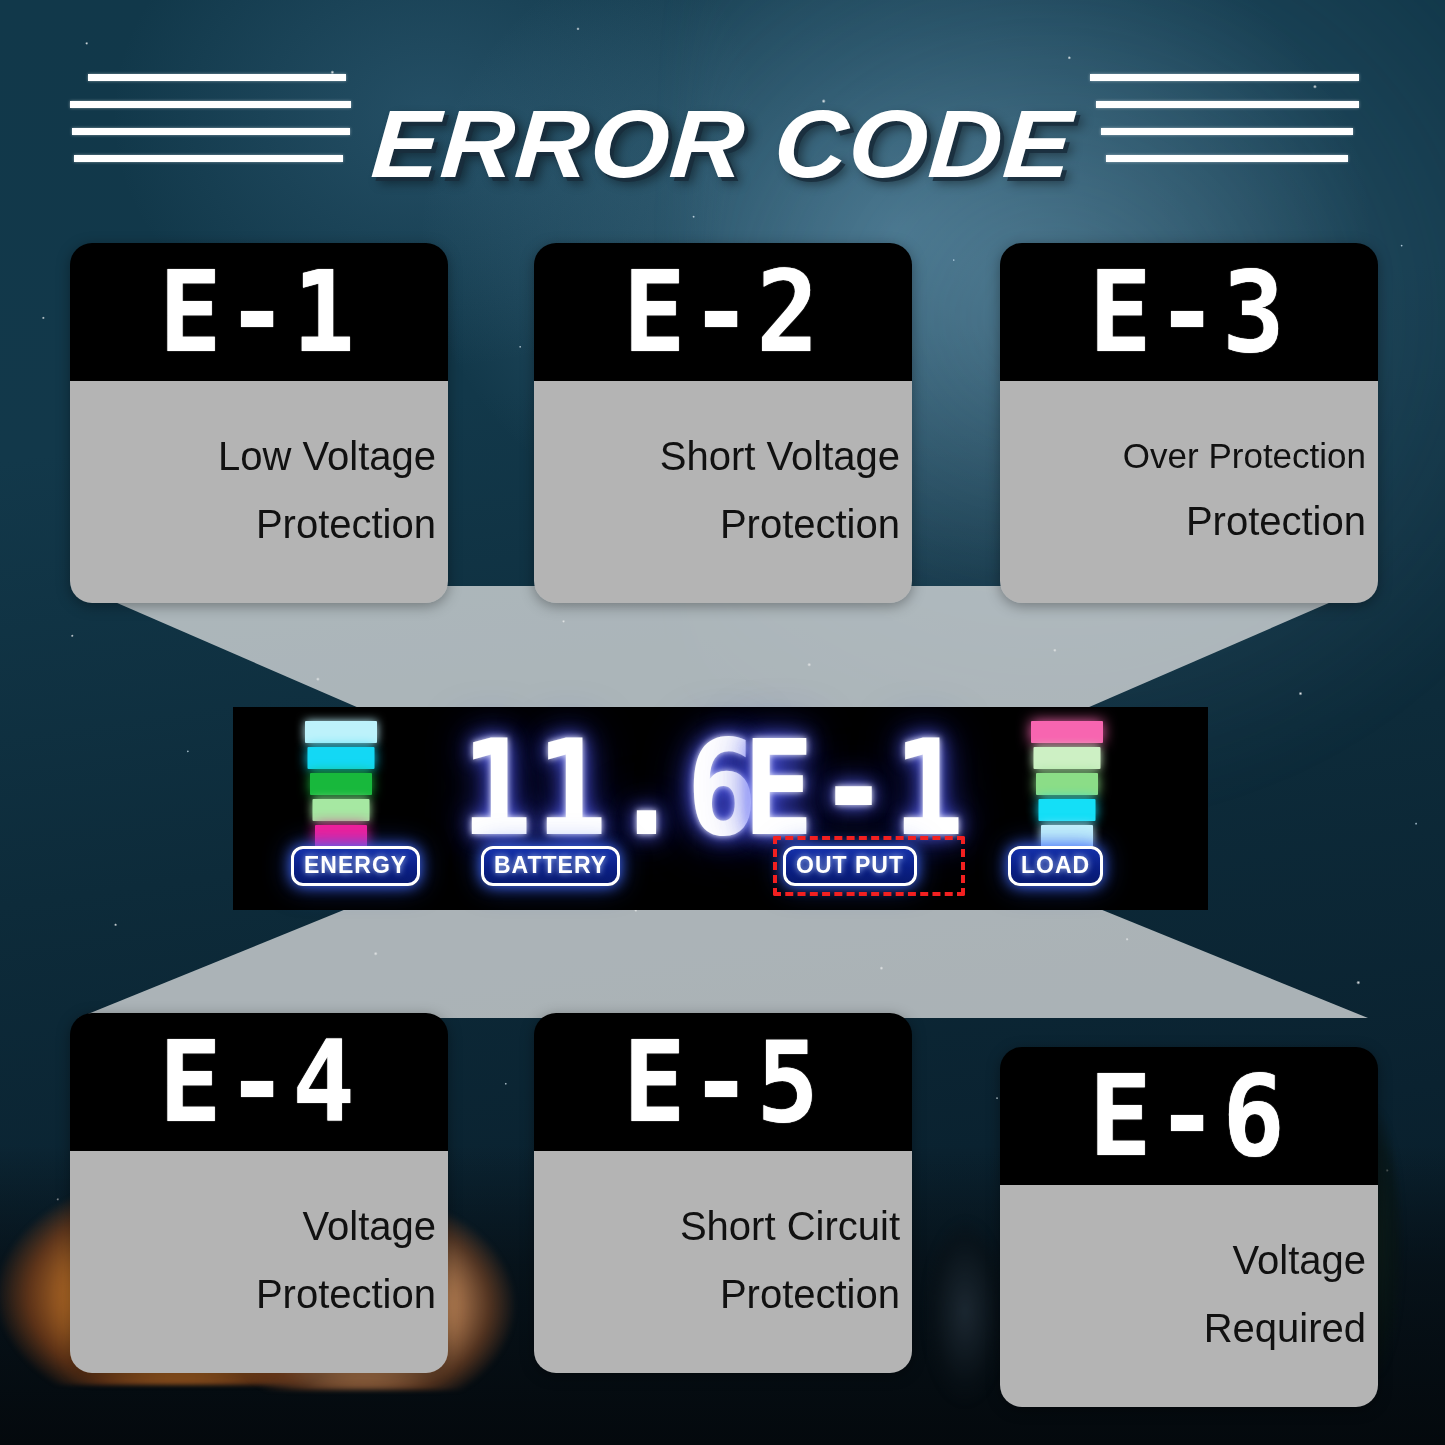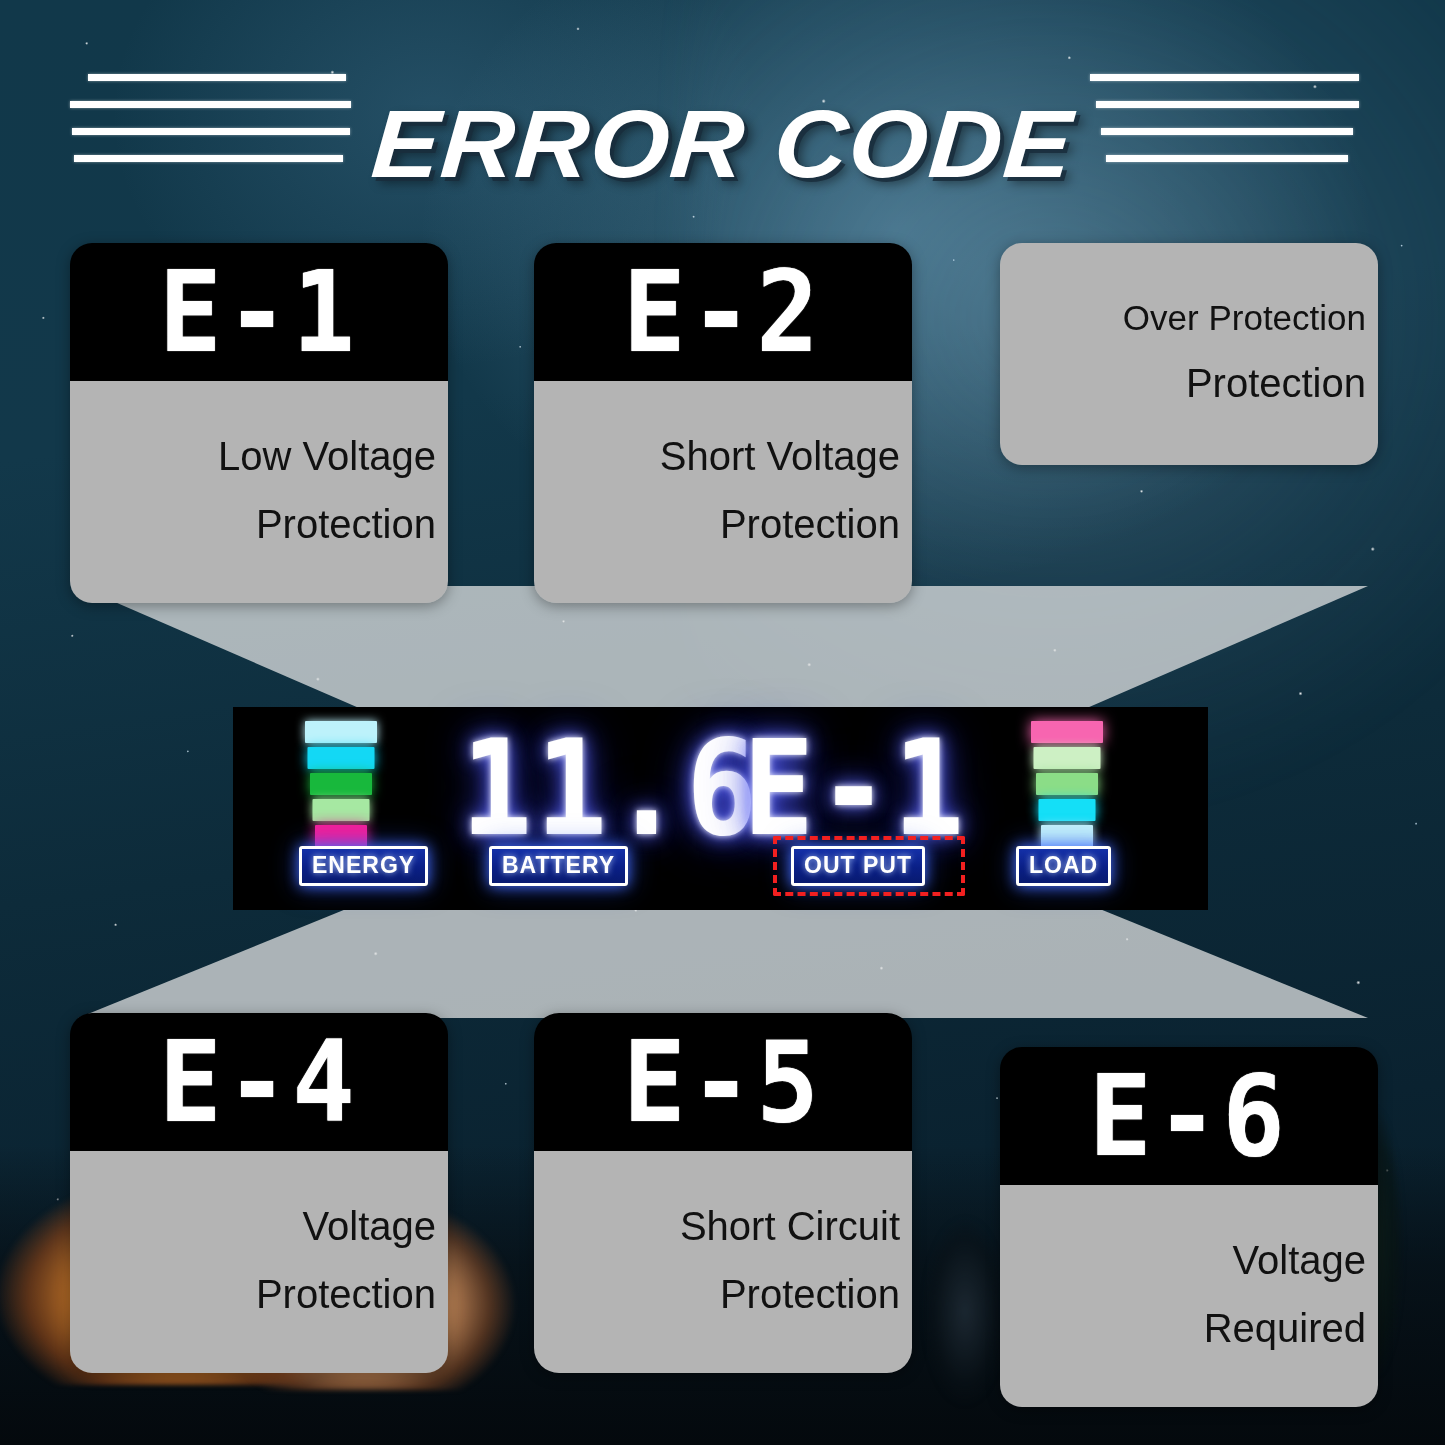--- a/index.html
+++ b/index.html
@@ -192,50 +192,49 @@
     line-height:1.05;
     white-space:nowrap;
   }
   .card .body .sm { font-size:35px; }
 
   
   #card-e1 { left:70px;  top:243px; }
   #card-e2 { left:534px; top:243px; }
   #card-e3 { left:1000px;top:243px; }
   #card-e4 { left:70px;  top:1013px; }
-  #card-e5 { left:534px; top:1013px;border-radius:25px; }
+  #card-e5 { left:534px; top:1013px; }
   #card-e6 { left:1000px;top:1013px;margin-top:34px; }
 
   
   #lcd {
     position:absolute; left:233px; top:707px; width:975px; height:203px;
     background:#000000;
   }
   .barstack { position:absolute; top:14px; width:88px; height:130px; }
   .barstack .seg {
     position:absolute; left:50%; transform:translateX(-50%);
     border-radius:1px;
   }
   #bars-energy { left:64px; }
   #bars-load   { left:790px; }
 
   .panel-label {
     position:absolute;
     background:linear-gradient(180deg,#1430a8 0%, #0a1f86 55%, #081a70 100%);
     border:3px solid #ffffff;
-    border-radius:3px;
+    border-radius:12px;
     color:#ffffff;
     font-weight:bold;
     font-size:23px;
     letter-spacing:1px;
     padding:3px 10px 4px;
     box-shadow:0 0 14px rgba(70,110,255,.95), 0 0 28px rgba(40,80,230,.55);
     text-shadow:0 0 6px rgba(190,215,255,.9);
     white-space:nowrap;
-    margin-left:8px;
   }
   #lbl-energy  { left:58px;  top:139px; }
   #lbl-battery { left:248px; top:139px; }
   #lbl-output  { left:550px; top:139px; }
   #lbl-load    { left:775px; top:139px; }
 
   .lcd-digits {
     position:absolute;
     color:#ffffff;
     font-family:"DejaVu Sans Mono", monospace;
@@ -310,20 +309,23 @@
   <div class="head">
     <span class="code">E-2</span>
   </div>
   <div class="body">
     <div class="l1">Short Voltage</div>
     <div class="l2">Protection</div>
   </div>
 </div>
 
 <div class="card" id="card-e3">
+  <div class="head">
+    <span class="code">E-3</span>
+  </div>
   <div class="body">
     <div class="l1 sm">Over Protection</div>
     <div class="l2">Protection</div>
   </div>
 </div>
 
 <div id="lcd">
 
   <div class="barstack" id="bars-energy">
     <div class="seg" style="top:0px;   width:72px; height:22px; background:#bdf2fb; box-shadow:0 0 10px #bdf2fb;"></div>

